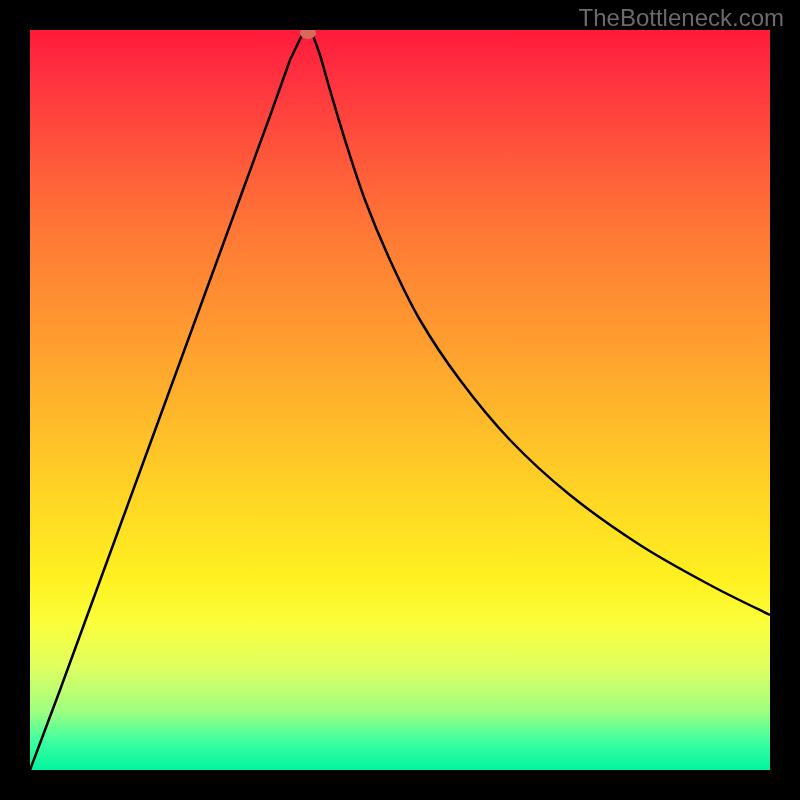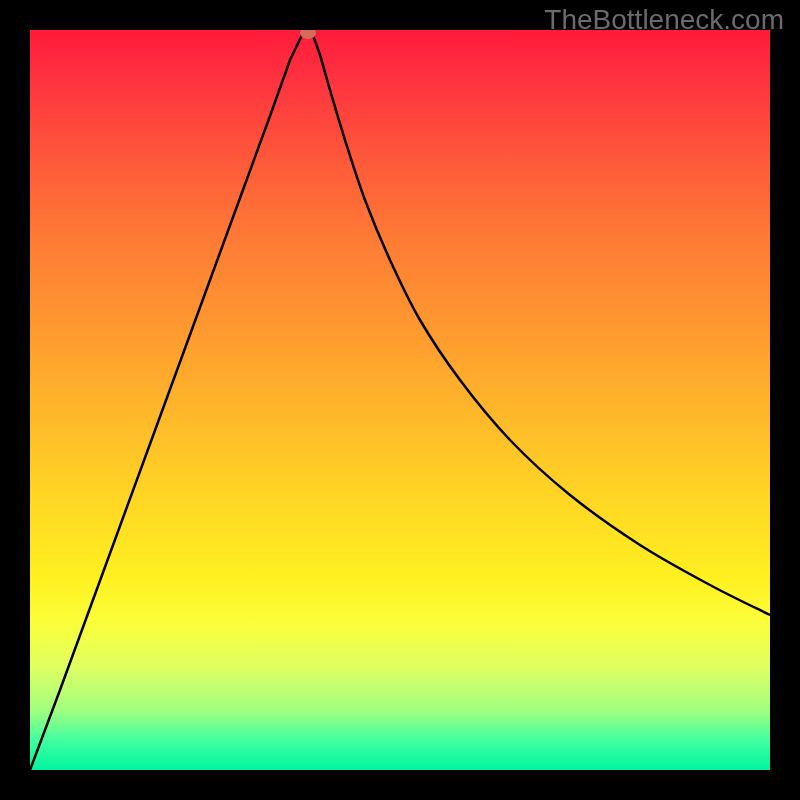--- a/index.html
+++ b/index.html
@@ -14,21 +14,21 @@
     position: relative;
     width: 800px;
     height: 800px;
     background: #000;
   }
   .watermark {
     position: absolute;
     top: 4px;
     right: 16px;
     font-family: Arial, Helvetica, sans-serif;
-    font-size: 28px;
+    font-size: 24px;
     color: #6b6b6b;
     font-weight: 500;
     letter-spacing: 0px;
     z-index: 10;
   }
   .plot-area {
     position: absolute;
     left: 30px;
     top: 30px;
     width: 740px;

